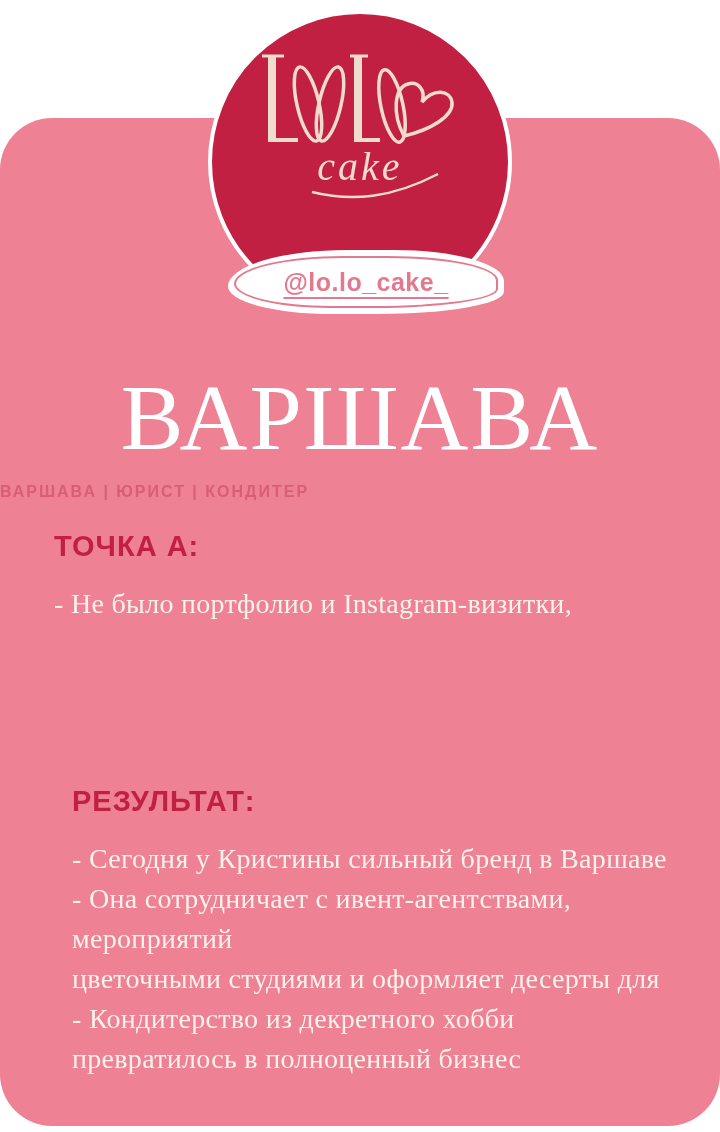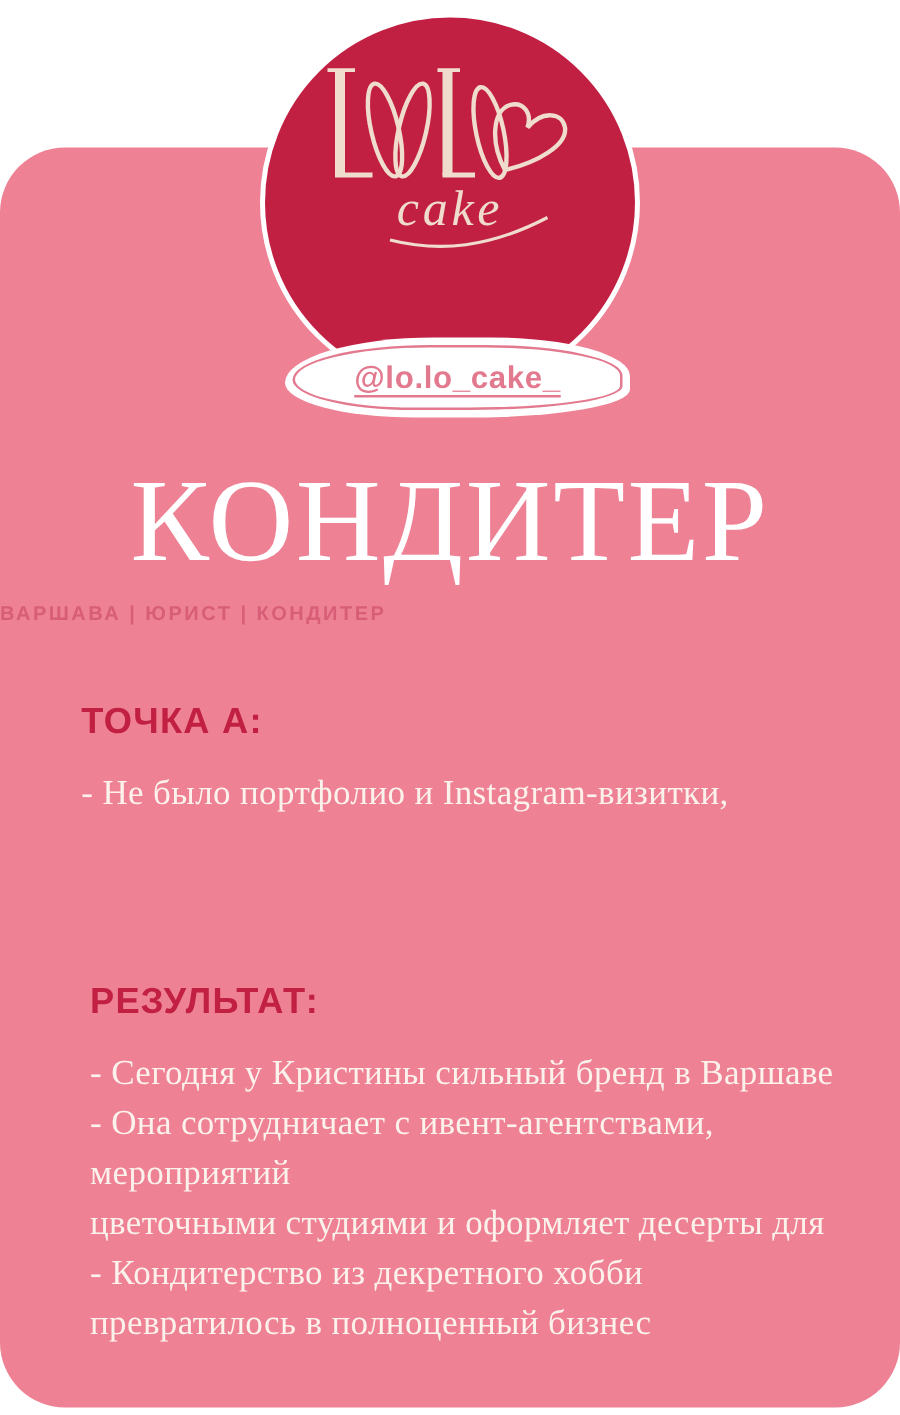--- a/index.html
+++ b/index.html
@@ -24,21 +24,21 @@
   .logo-circle{
     position:absolute;left:208px;top:10px;width:304px;height:304px;
     background:var(--crimson);
     border:4px solid var(--white);
     border-radius:50%;
     display:flex;justify-content:center;
   }
   .logo-circle svg{display:block;margin-top:26px;}
 
   .handle-pill{
-    position:absolute;left:228px;top:270px;width:276px;height:64px;
+    position:absolute;left:228px;top:250px;width:276px;height:64px;
     background:var(--white);
     border-radius:52% 48% 55% 45% / 68% 58% 42% 52%;
     display:flex;align-items:center;justify-content:center;
   }
   .handle-pill::after{
     content:"";position:absolute;inset:6px;
     border:2px solid var(--handle_pink);
     border-radius:50% 50% 56% 44% / 64% 56% 44% 56%;
     pointer-events:none;
   }
@@ -62,21 +62,21 @@
   }
 
   .profile-tagline{
     position:absolute;left:0;right:15px;top:483px;
     font-weight:700;font-size:16px;letter-spacing:2px;
     color:var(--rose_subtitle);
     white-space:nowrap;
   }
 
   .section{position:absolute;left:54px;right:36px;}
-  .section-a{top:561px;margin-left:11px;}
+  .section-a{top:530px;}
   .section-b{top:785px;margin-left:18px;}
   .section h2{
     font-family:"Liberation Sans",sans-serif;
     font-weight:700;font-size:29px;letter-spacing:1px;
     color:var(--crimson);
   }
   .section .lines{
     margin-top:21px;
     font-family:"Liberation Serif",serif;
     font-size:28px;line-height:40px;letter-spacing:0.3px;
@@ -108,21 +108,21 @@
 
     <text x="118" y="140" text-anchor="middle" font-family="Liberation Serif, serif" font-style="italic" font-size="40" letter-spacing="3" fill="#F0DCCC" stroke="none">cake</text>
     <path d="M70 152 C110 162 150 158 196 134" stroke-width="2.5"></path>
   </svg>
 </div>
 
 <div class="handle-pill">
   <span class="handle-text">@lo.lo_cake_</span>
 </div>
 
-<h1 class="profile-name">КОНДИТЕР</h1>
+<h1 class="profile-name">ВАРШАВА</h1>
 
 <div class="profile-tagline">ВАРШАВА | ЮРИСТ | КОНДИТЕР</div>
 
 <section class="section section-a">
   <h2>ТОЧКА А:</h2>
   <div class="lines">
       <div class="body-line">- Не было портфолио и Instagram-визитки,</div>
     </div>
 </section>
 

